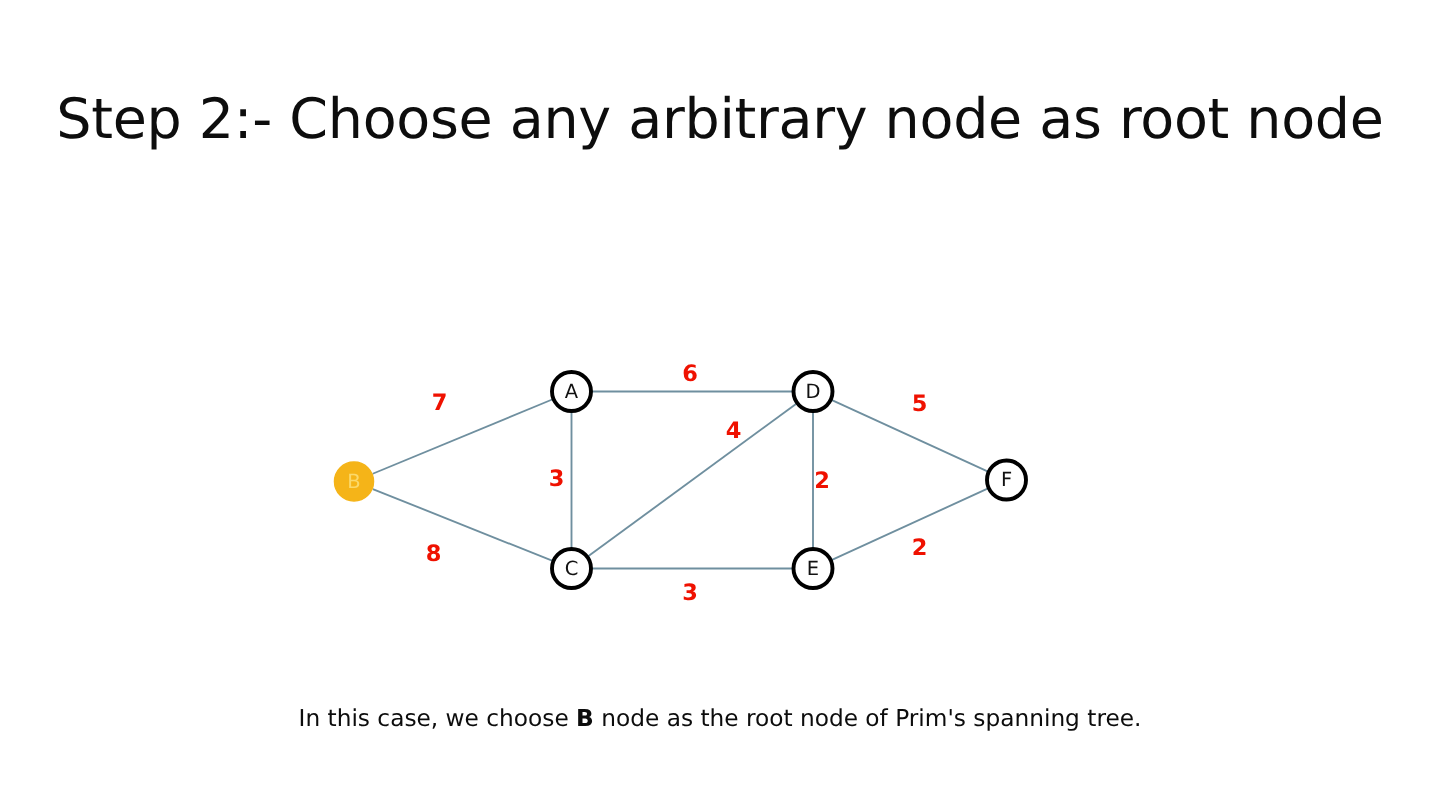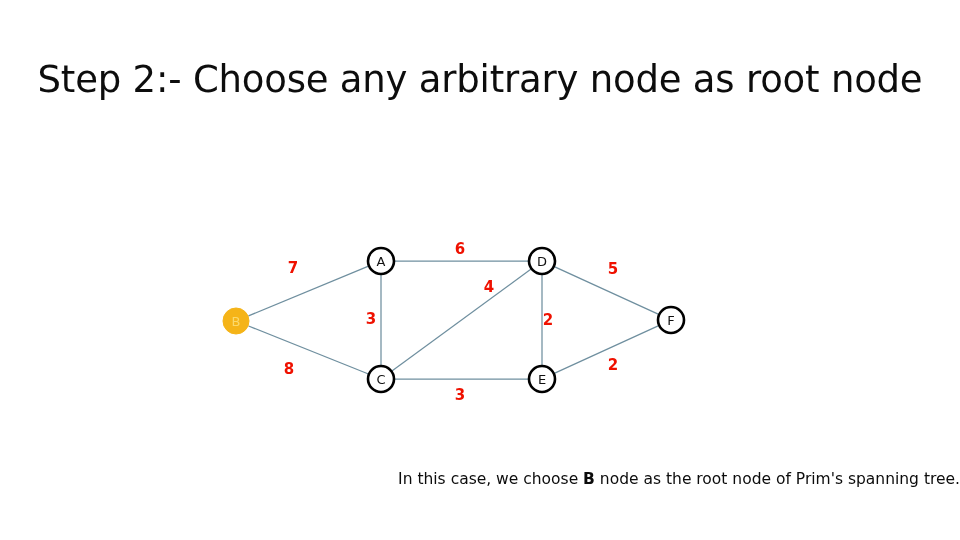--- a/index.html
+++ b/index.html
@@ -39,21 +39,21 @@
   #graph-svg {
     position: absolute;
     left: 0;
     top: 0;
   }
   .graph-caption {
     position: absolute;
     left: 0px;
     top: 470px;
     width: 960px;
-    text-align: right;
+    text-align: center;
     font-family: "DejaVu Sans", sans-serif;
     font-size: 15.5px;
     color: #0c0c0c;
     white-space: nowrap;
   }
   .graph-caption b {
     font-weight: 700;
   }
   .edge-line {
     stroke: #6f8f9f;

